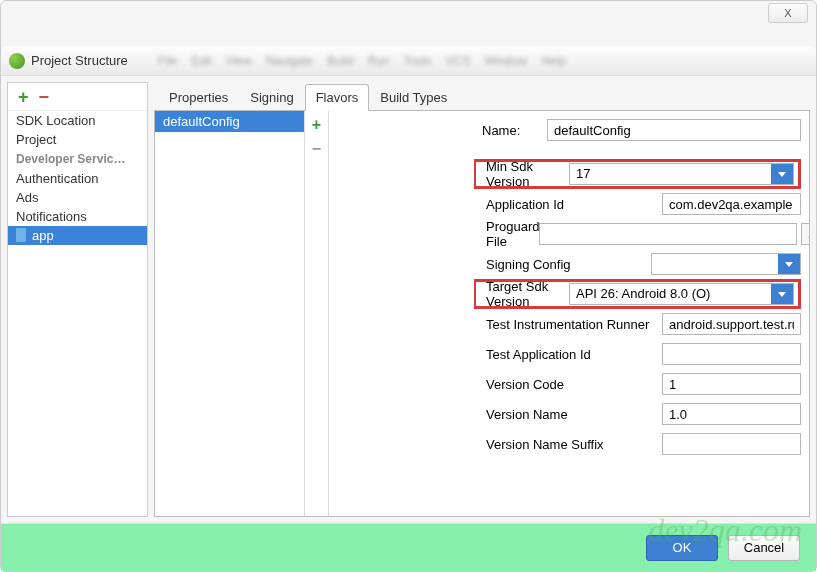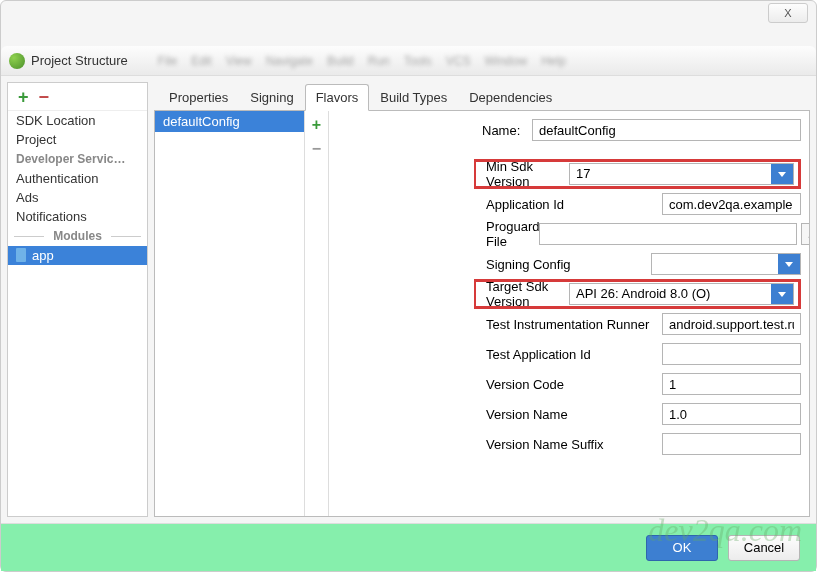--- a/index.html
+++ b/index.html
@@ -177,21 +177,21 @@
       cursor: pointer;
     }
     .flavor-item.selected { background: #3b82d9; color: #fff; }
     .flavor-wrap { display: flex; flex: 1; }
     .form-area {
       flex: 1;
       padding: 8px 8px;
       overflow: auto;
     }
     .name-row {
-      display: flex; align-items: center; gap: 8px;
+      display: flex; align-items: center; gap: 23px;
       margin-bottom: 18px;
     }
     .name-row label { width: 42px; }
     .name-row input {
       flex: 1;
       height: 22px;
       border: 1px solid #b5b5b5;
       padding: 0 6px;
       font-size: 13px;
     }
@@ -308,33 +308,31 @@
       <div class="toolbar">
         <span class="plus-green">+</span>
         <span class="minus-red">−</span>
       </div>
       <div class="nav-item">SDK Location</div>
       <div class="nav-item">Project</div>
       <div class="nav-section">Developer Servic…</div>
       <div class="nav-item">Authentication</div>
       <div class="nav-item">Ads</div>
       <div class="nav-item">Notifications</div>
-      <div class="nav-section modules">Modules</div>
       <div class="nav-item selected">
         <span class="phone-icon"></span><span>app</span>
       </div>
     </div>
 
     <div class="main">
       <div class="tabs">
         <div class="tab">Properties</div>
         <div class="tab">Signing</div>
         <div class="tab active">Flavors</div>
         <div class="tab">Build Types</div>
-        <div class="tab">Dependencies</div>
       </div>
       <div class="tabbody">
         <div class="flavor-wrap">
           <div class="flavor-list">
             <div class="list-area">
               <div class="flavor-item selected">defaultConfig</div>
             </div>
           </div>
           <div class="side-tools" style="width:24px;border-right:1px solid #ddd;display:flex;flex-direction:column;align-items:center;padding-top:6px;gap:8px;">
             <span class="plus-small">+</span>

